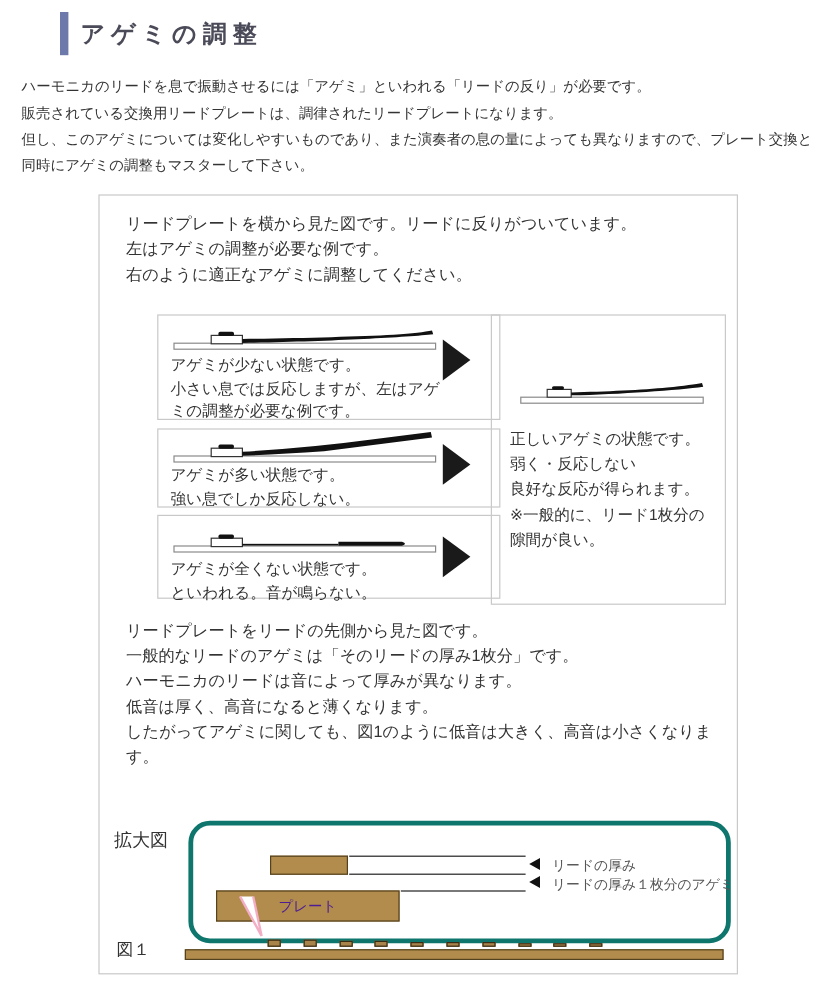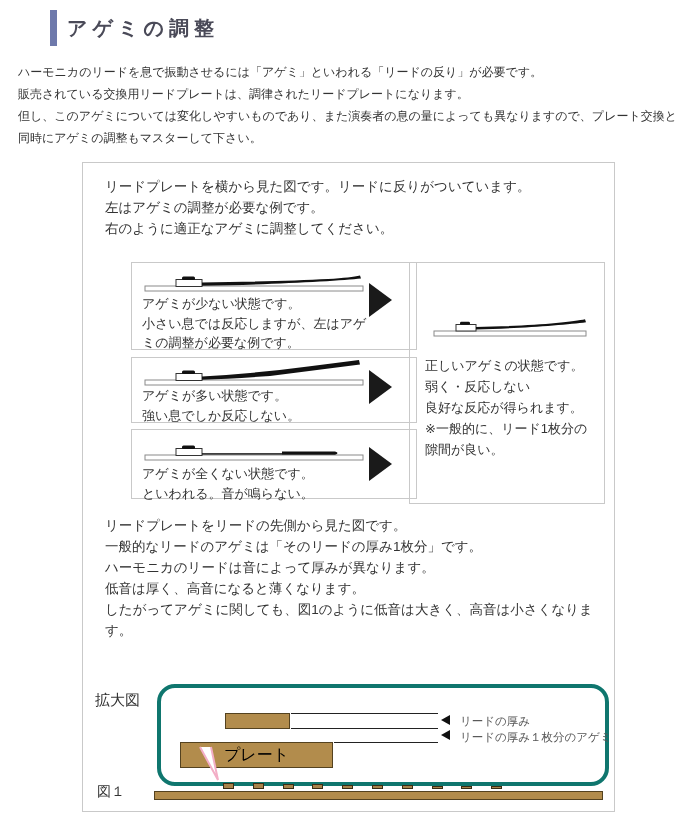--- a/index.html
+++ b/index.html
@@ -38,21 +38,21 @@
   
   .bubble{position:absolute;left:74px;top:492px;width:444px;height:94px;
           border:4px solid #0f766e;border-radius:18px;background:#fff;margin-top:29px;}
   .tail{position:absolute;left:112px;top:583px;}
 
   .reed-rect{position:absolute;left:64px;top:25px;width:65px;height:16px;
              background:#b28c4c;border:1px solid #54421f;box-sizing:border-box;}
   .plate-rect{position:absolute;left:19px;top:54px;width:153px;height:26px;
               background:#b28c4c;border:1px solid #54421f;box-sizing:border-box;
               display:flex;align-items:center;justify-content:center;
-              font-size:16px;color:#000000;}
+              font-size:12px;color:#4c1d95;}
   .ann-line{position:absolute;height:0;border-top:1px solid #222;}
   .line-a{left:130px;top:25px;width:147px;}
   .line-b{left:130px;top:40px;width:147px;}
   .line-c{left:173px;top:54px;width:104px;}
   .ann-tri{position:absolute;width:0;height:0;border-top:5px solid transparent;
            border-bottom:5px solid transparent;border-right:9px solid #111;}
   .tri-1{left:280px;top:27px;}
   .tri-2{left:280px;top:42px;}
   .ann-label{position:absolute;left:299px;font-size:11.5px;color:#555;white-space:nowrap;}
   .lab-1{top:26px;} .lab-2{top:42px;}

